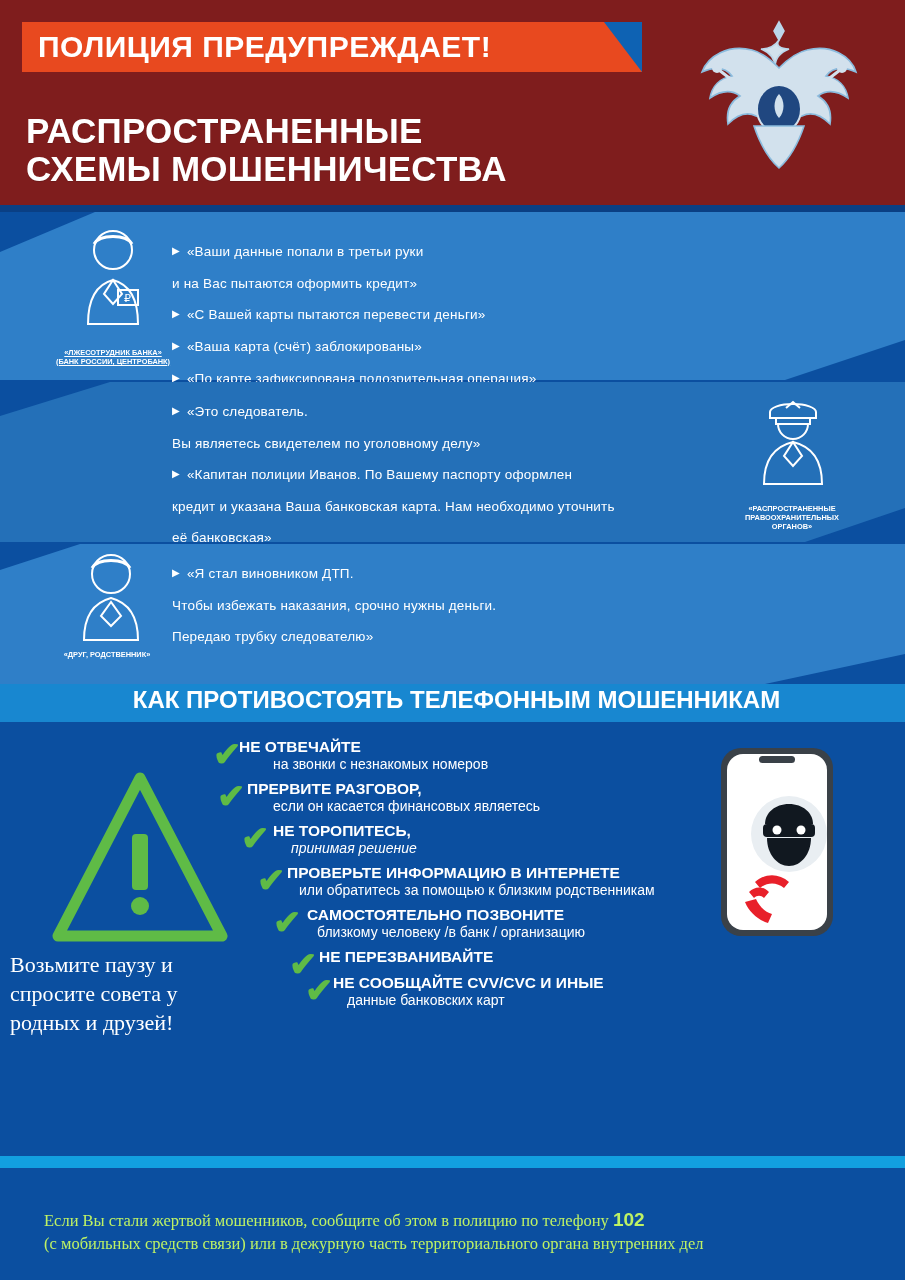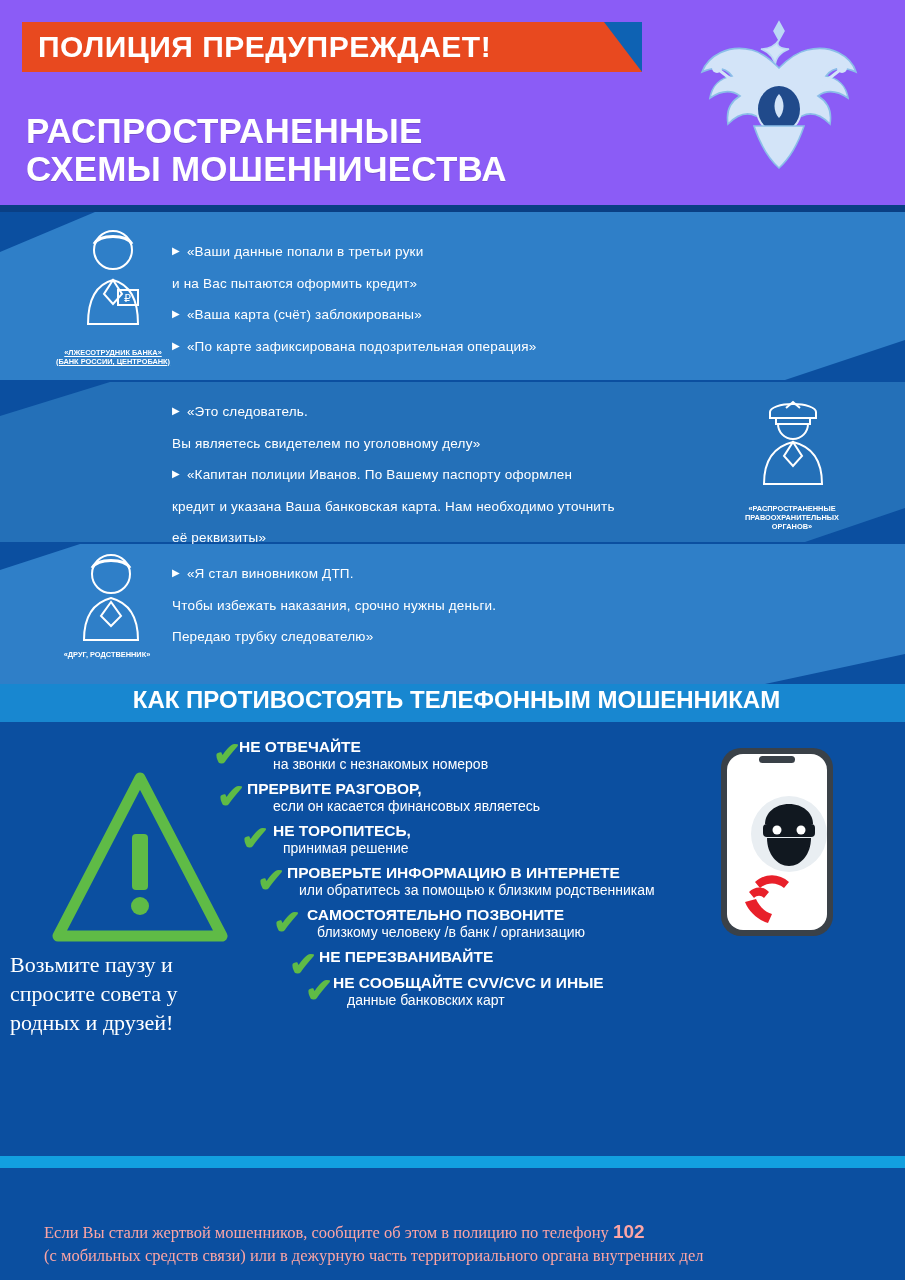--- a/index.html
+++ b/index.html
@@ -10,21 +10,21 @@
     overflow:hidden;
     position:relative;
   }
   .poster{
     position:absolute;inset:0;
     background:#0b4fa0;
   }
   
   .header{
     position:absolute;left:0;top:0;width:905px;height:212px;
-    background:#8b5cf6;
+    background:#7f1d1d;
   }
   .header .redband{
     position:absolute;left:22px;top:22px;width:620px;height:50px;
     background:#e8491f;
   }
   .header .redband .cut{
     position:absolute;right:-0px;top:0;width:0;height:0;
     border-top:50px solid #0e62b3;border-left:38px solid transparent;
   }
   .warn-title{
@@ -133,22 +133,22 @@
   
   .footer{
     position:absolute;left:0;top:1162px;width:905px;height:118px;
     background:#0b4fa0;border-top:6px solid #12a0e0;
   }
   .f1{
     position:absolute;left:44px;top:1180px;color:#ffffff;
     font-weight:bold;font-size:17px;
   }
   .f2{
-    position:absolute;left:44px;top:1208px;width:830px;color:#fca5a5;
-    font-size:16.5px;line-height:23px;font-family:"Liberation Serif", serif;margin-top:12px;
+    position:absolute;left:44px;top:1208px;width:830px;color:#bef264;
+    font-size:16.5px;line-height:23px;font-family:"Liberation Serif", serif;
   }
   .f2 b{font-family:"Liberation Sans", sans-serif;font-size:19px;}
   .thinline{position:absolute;left:0;top:1156px;width:905px;height:6px;background:#12a0e0;}
 </style>
 </head>
 <body>
 
 <div class="poster">
 
   <div class="header">
@@ -193,20 +193,21 @@
       <text x="66" y="74" font-size="11" fill="#ffffff" stroke="none" font-family="DejaVu Sans, sans-serif">₽</text>
     </g>
   </svg>
   <div class="figcap" style="left:38px;top:348px;text-decoration:underline;">
     <div>«ЛЖЕСОТРУДНИК БАНКА»</div>
     <div>(БАНК РОССИИ, ЦЕНТРОБАНК)</div>
   </div>
   <div class="lines" style="left:172px;top:236px;">
     <div class="ln bullet">«Ваши данные попали в третьи руки</div>
     <div class="ln nobul">и на Вас пытаются оформить кредит»</div>
+    <div class="ln bullet">«С Вашей карты пытаются перевести деньги»</div>
     <div class="ln bullet">«Ваша карта (счёт) заблокированы»</div>
     <div class="ln bullet">«По карте зафиксирована подозрительная операция»</div>
   </div>
 
   <div class="block b2">
     <div class="notch"></div>
     <div class="notch2"></div>
   </div>
   <svg class="fig" style="left:740px;top:392px;" width="105" height="100" viewBox="0 0 105 100">
     <g fill="none" stroke="#ffffff" stroke-width="2">
@@ -221,21 +222,21 @@
   <div class="figcap" style="left:717px;top:504px;">
     <div>«РАСПРОСТРАНЕННЫЕ</div>
     <div>ПРАВООХРАНИТЕЛЬНЫХ</div>
     <div>ОРГАНОВ»</div>
   </div>
   <div class="lines" style="left:172px;top:396px;">
     <div class="ln bullet">«Это следователь.</div>
     <div class="ln nobul">Вы являетесь свидетелем по уголовному делу»</div>
     <div class="ln bullet">«Капитан полиции Иванов. По Вашему паспорту оформлен</div>
     <div class="ln nobul">кредит и указана Ваша банковская карта. Нам необходимо уточнить</div>
-    <div class="ln nobul">её реквизиты»</div>
+    <div class="ln nobul">её банковская»</div>
   </div>
 
   <div class="block b3">
     <div class="notch"></div>
     <div class="notch2"></div>
   </div>
   <svg class="fig" style="left:58px;top:552px;" width="105" height="92" viewBox="0 0 105 92">
     <g fill="none" stroke="#ffffff" stroke-width="2">
       <path d="M34 22 a19 19 0 1 1 38 0 a19 19 0 1 1 -38 0z"></path>
       <path d="M34 16 c6-10 32-10 38 0" stroke-width="3"></path>
@@ -290,21 +291,21 @@
       <span class="sub" style="margin-left:34px;">на звонки с незнакомых номеров</span>
     </div>
     <div class="tip" style="margin-left:32px;">
       <span class="check" style="left:-30px;top:16px;">✔</span>
       <span class="strong">ПРЕРВИТЕ РАЗГОВОР,</span>
       <span class="sub" style="margin-left:26px;">если он касается финансовых являетесь</span>
     </div>
     <div class="tip" style="margin-left:58px;">
       <span class="check" style="left:-32px;top:16px;">✔</span>
       <span class="strong">НЕ ТОРОПИТЕСЬ,</span>
-      <span class="sub" style="margin-left:10px;">принимая решение</span>
+      <span class="sub" style="margin-left:18px;font-style:italic;">принимая решение</span>
     </div>
     <div class="tip" style="margin-left:72px;">
       <span class="check" style="left:-30px;top:16px;">✔</span>
       <span class="strong">ПРОВЕРЬТЕ ИНФОРМАЦИЮ В ИНТЕРНЕТЕ</span>
       <span class="sub" style="margin-left:12px;">или обратитесь за помощью к близким родственникам</span>
     </div>
     <div class="tip" style="margin-left:92px;">
       <span class="check" style="left:-34px;top:16px;">✔</span>
       <span class="strong">САМОСТОЯТЕЛЬНО ПОЗВОНИТЕ</span>
       <span class="sub" style="margin-left:10px;">близкому человеку /в банк / организацию</span>

